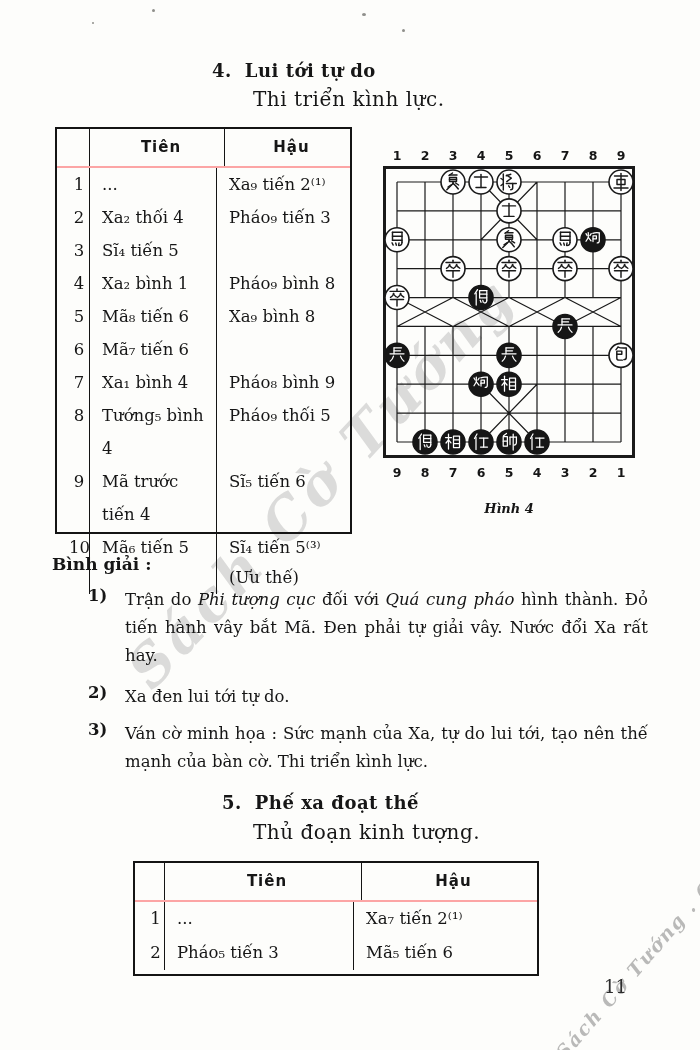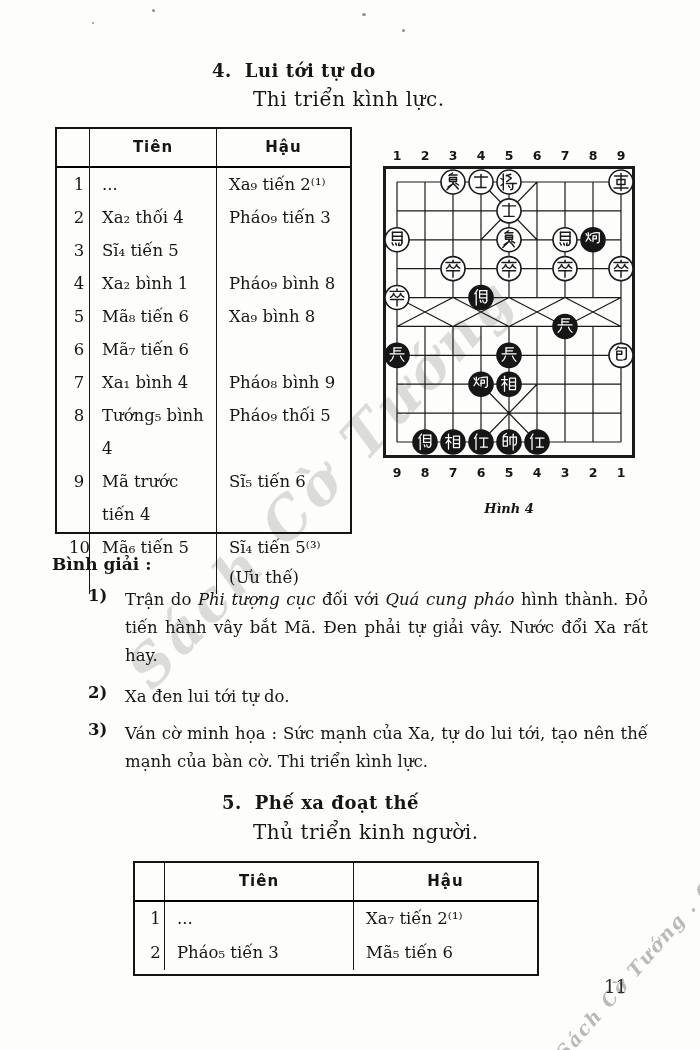--- a/index.html
+++ b/index.html
@@ -5,21 +5,21 @@
   html,body{margin:0;padding:0;background:#e8e8e6;}
   .page{position:relative;width:700px;height:1050px;margin:0 auto;background:#fdfdfb;
         font-family:"DejaVu Serif",serif;color:#161616;overflow:hidden;}
   
   .sec-head{position:absolute;font-weight:bold;font-size:18px;letter-spacing:.5px;white-space:nowrap;}
   .sec-head .hno{margin-right:13px;}
   .sec-sub{position:absolute;font-weight:normal;font-size:20px;letter-spacing:.5px;white-space:nowrap;}
   
   .tbl{position:absolute;border:2.5px solid #141414;background:transparent;}
   .tr{display:flex;}
-  .thr{border-bottom:2px solid #000000;}
+  .thr{border-bottom:2px solid #fca5a5;gap:8px;}
   .thr .td{line-height:37px;height:37px;text-align:center;padding:0;
            font-family:"DejaVu Sans",sans-serif;font-weight:bold;font-size:15px;letter-spacing:1px;}
   .td{box-sizing:border-box;}
   .c0{text-align:center;font-size:15px;}
   .bcell{font-size:16.5px;line-height:33px;padding-left:12px;}
   .tbl .c0,.tbl .c1{border-right:1.5px solid #141414;}
   .tbl1{left:55px;top:127px;width:293px;height:403px;}
   .tbl1 .c0{width:33px;flex:none;}
   .tbl1 .c1{width:127px;flex:none;}
   .tbl1 .c2{flex:1;}
@@ -434,21 +434,21 @@
     </div>
     <div class="note">
       <span class="nno">3)</span>
       <span class="ntext">Ván cờ minh họa : Sức mạnh của Xa, tự do lui tới, tạo nên thế mạnh của bàn cờ. Thi triển kình lực.</span>
     </div>
   </div>
 
   <div class="sec-head" style="left:222px;top:792px;">
     <span class="hno">5.</span><span>Phế xa đoạt thế</span>
   </div>
-  <div class="sec-sub" style="left:253px;top:820px;">Thủ triển kinh người.</div>
+  <div class="sec-sub" style="left:253px;top:820px;">Thủ đoạn kinh tượng.</div>
 
   <div class="tbl tbl2">
     <div class="tr thr">
       <div class="td c0"></div>
       <div class="td c1">Tiên</div>
       <div class="td c2">Hậu</div>
     </div>
     <div>
         <div class="tr">
           <div class="td c0 bcell">1</div>

